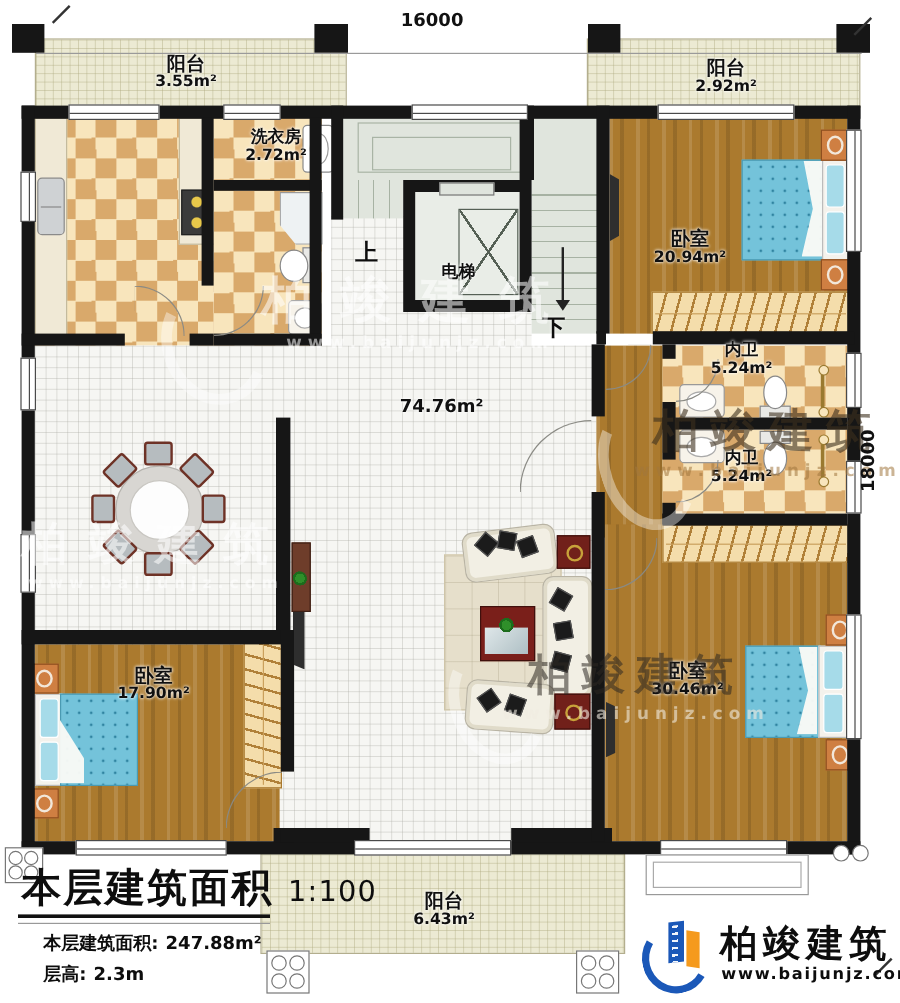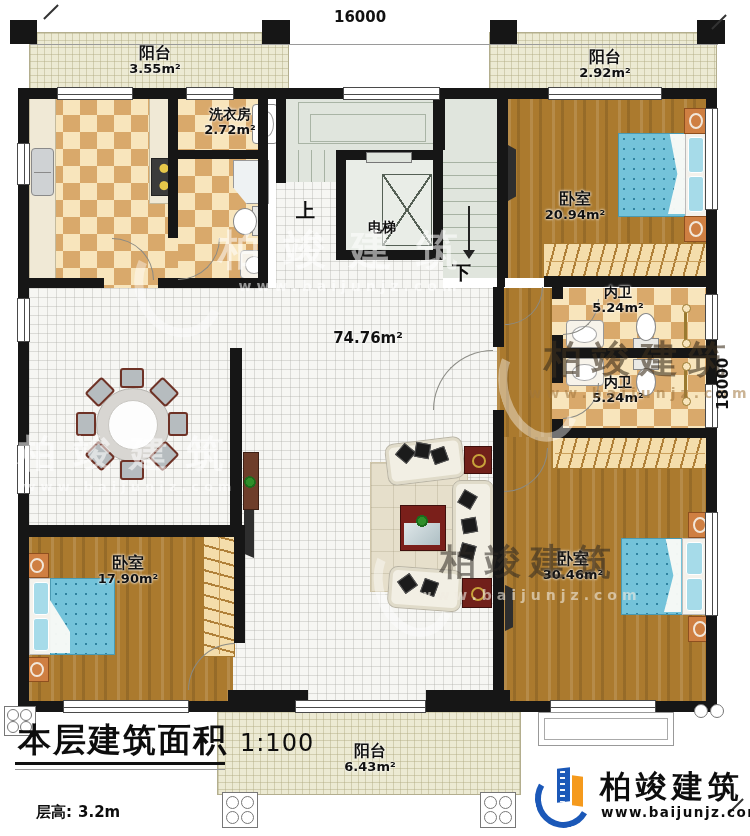--- a/index.html
+++ b/index.html
@@ -383,22 +383,25 @@
   <div class="colc" style="left:694px;top:704px;width:34px;height:16px;border:none;background:none;">
     <div class="cc" style="left:0;top:0;width:12px;height:12px;"></div>
       <div class="cc" style="left:16px;top:0;width:12px;height:12px;"></div>
   </div>
 
   <div class="tb-title" style="left:18px;top:718px;">
     <span>本层建筑面积</span><span class="tb-scale">1:100</span>
   </div>
   <div class="tb-line1" style="left:15px;top:762px;width:210px;height:3px;"></div>
   <div class="tb-line2" style="left:15px;top:769px;width:210px;height:1px;"></div>
+  <div class="tb-info" style="left:36px;top:777px;">
+    <span>本层建筑面积:</span><span class="val">247.88m²</span>
+  </div>
   <div class="tb-info" style="left:36px;top:803px;">
-    <span>层高:</span><span class="val">3.2m</span>
+    <span>层高:</span><span class="val">2.3m</span>
   </div>
 
   <div class="abs" style="left:535px;top:764px;width:60px;height:60px;">
     <div class="lg-sw"></div>
     <div class="lg-b1"></div>
     <div class="lg-b2"></div>
   </div>
   <div class="logo-co" style="left:600px;top:766px;">柏竣建筑</div>
   <div class="logo-web" style="left:601px;top:804px;">www.baijunjz.com</div>
 

